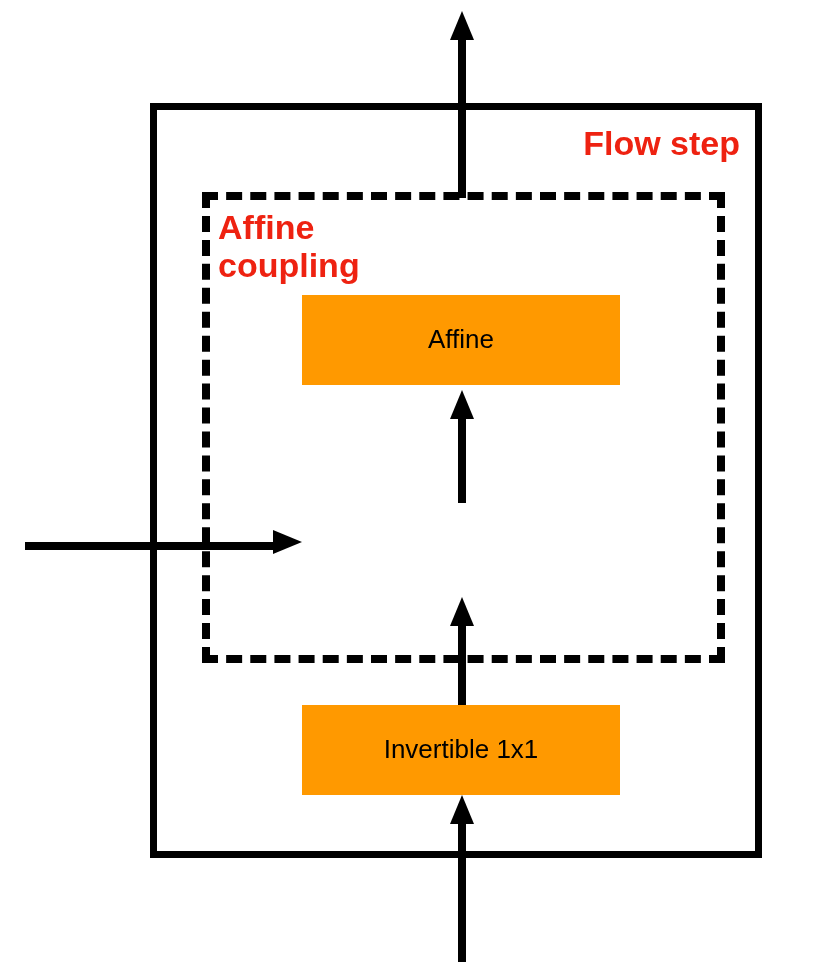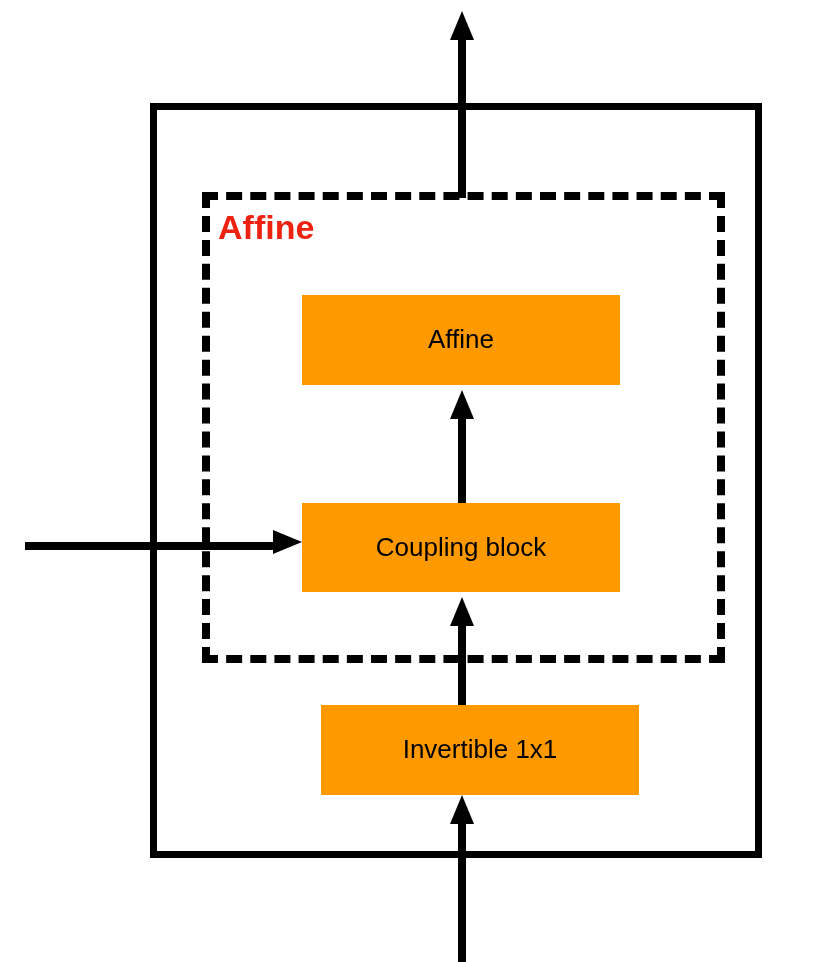--- a/index.html
+++ b/index.html
@@ -71,21 +71,21 @@
     display: flex;
     align-items: center;
     justify-content: center;
     text-align: center;
     font-size: 26px;
     line-height: 1.28;
     box-sizing: border-box;
   }
   .node-affine   { top: 295px; height: 90px; }
   .node-coupling { top: 503px; height: 89px; }
-  .node-conv     { top: 705px; height: 90px; margin-left: 19px; }
+  .node-conv     { top: 705px; height: 90px; }
 
   
   .arrow-shaft-v {
     position: absolute;
     width: 8px;
     background: #000000;
     left: 458px;
   }
   .arrow-head-up {
     position: absolute;
@@ -132,43 +132,41 @@
 </style>
 </head>
 <body>
 
 <div id="canvas">
 
   <div class="flow-step-box"></div>
 
   <div class="affine-coupling-box"></div>
 
+  <div class="label-red flow-step-label">Flow step</div>
 
-  <div class="label-red affine-coupling-label"><span>Affine</span><br></div>
+  <div class="label-red affine-coupling-label"><span>Affine</span><br><span>coupling</span></div>
 
   <div class="arrow-shaft-v arrow-in-shaft"></div>
   <div class="arrow-head-up arrow-in-head"></div>
 
   <div class="arrow-shaft-v arrow-conv-shaft"></div>
   <div class="arrow-head-up arrow-conv-head"></div>
 
   <div class="arrow-shaft-v arrow-coup-shaft"></div>
   <div class="arrow-head-up arrow-coup-head"></div>
 
   <div class="arrow-shaft-v arrow-out-shaft"></div>
   <div class="arrow-head-up arrow-out-head"></div>
 
   <div class="arrow-shaft-h arrow-left-shaft"></div>
   <div class="arrow-head-right arrow-left-head"></div>
 
   <div class="node node-affine">
     <span>Affine</span>
   </div>
 
-  <div class="node node-coupling">
-    <span>Coupling block</span>
-  </div>
 
   <div class="node node-conv">
     <span><span>Invertible 1x1</span><br></span>
   </div>
 
 </div>
 
 </body></html>

